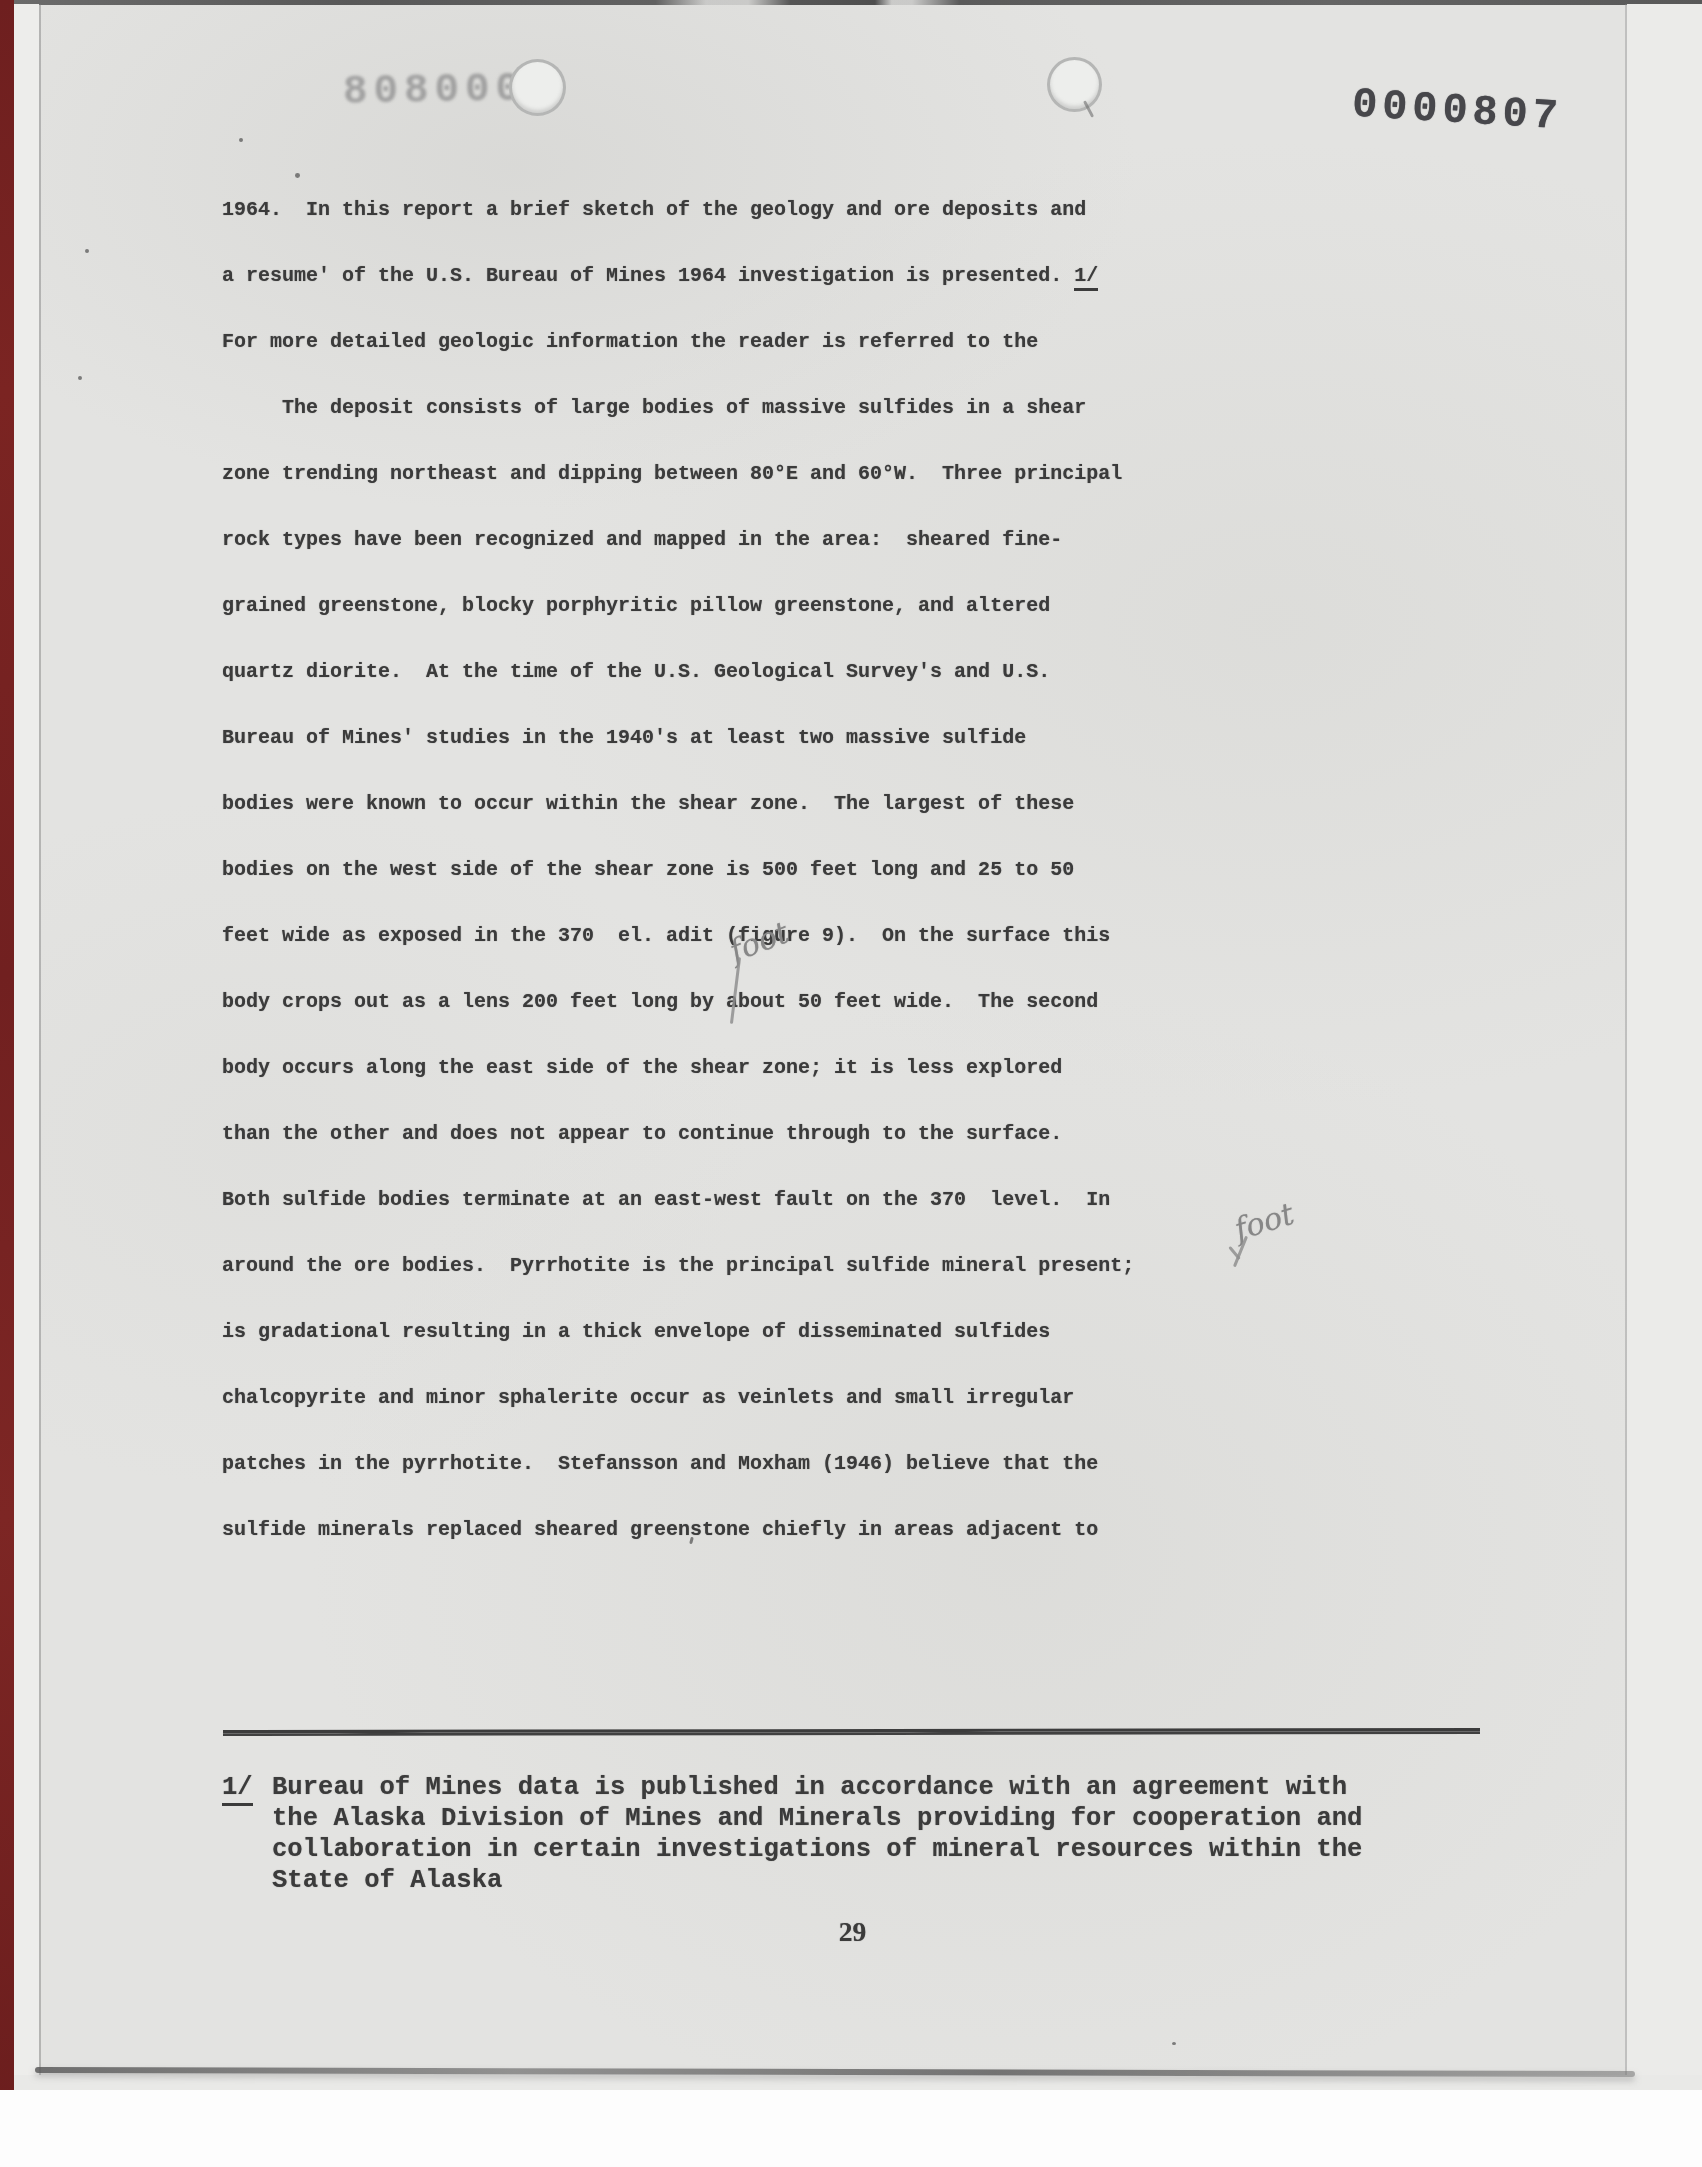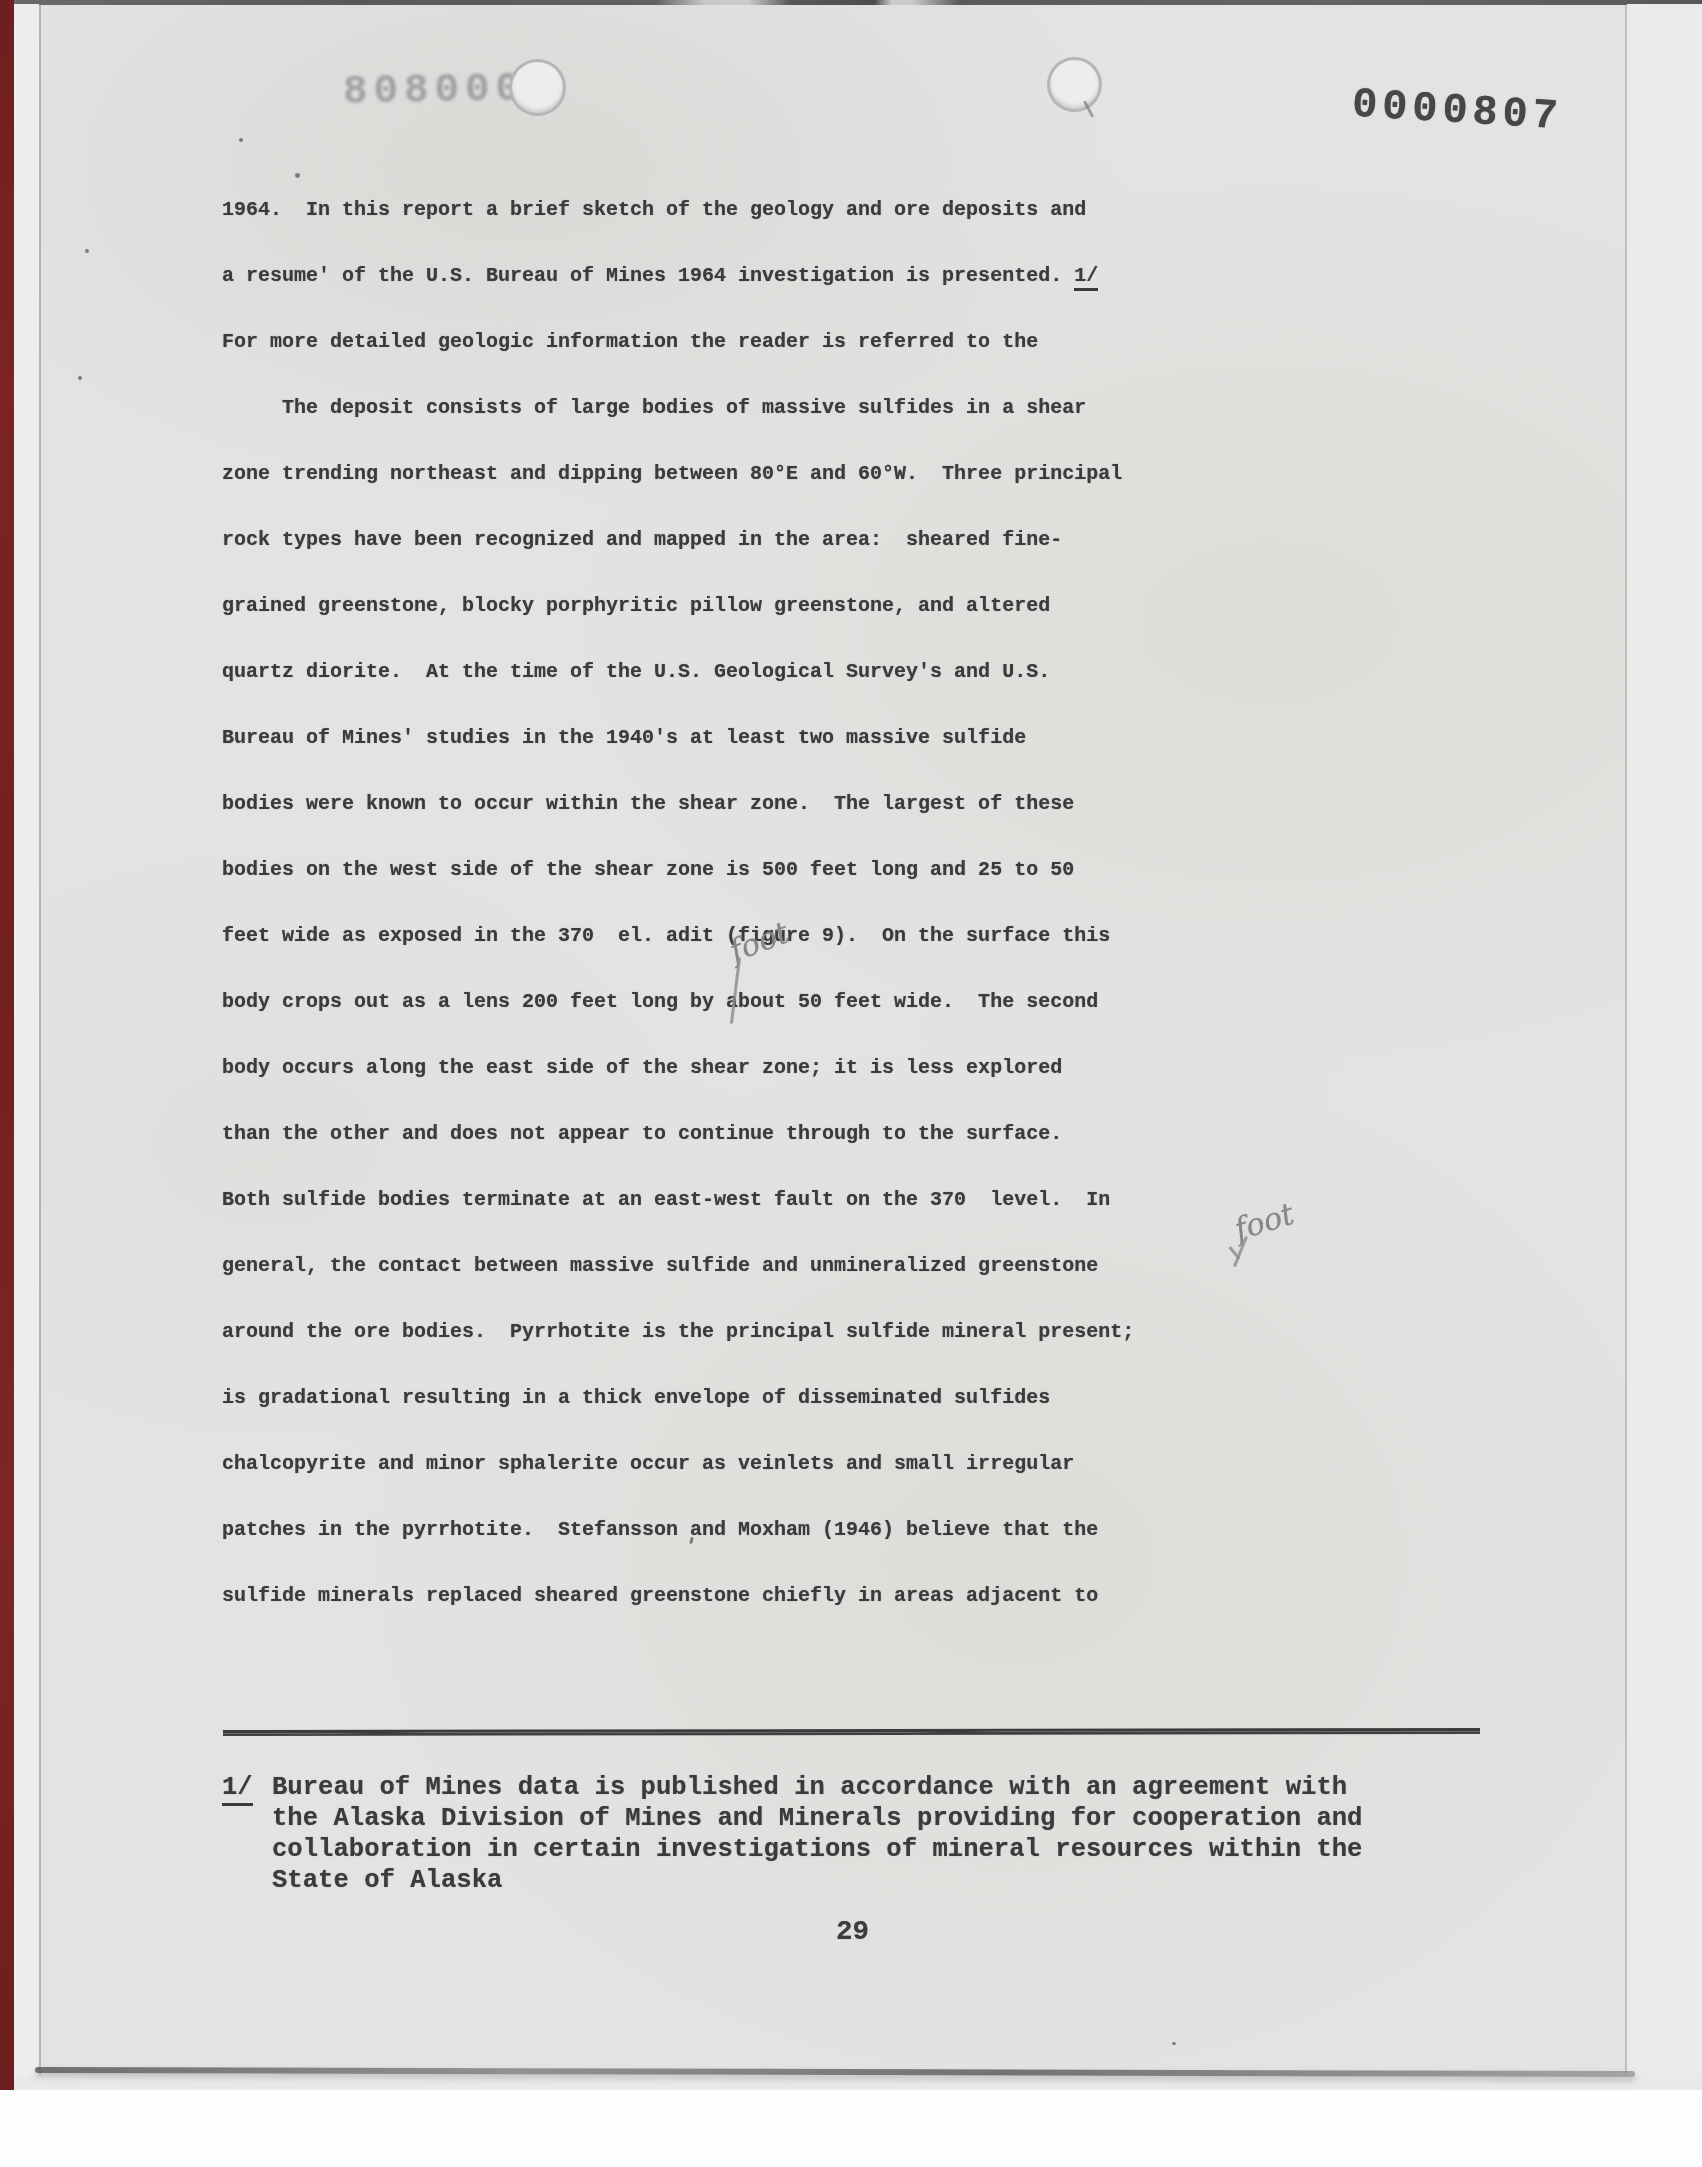--- a/index.html
+++ b/index.html
@@ -122,20 +122,21 @@
   .fn-marker{
     position:absolute;left:0;top:0;line-height:31px;
     border-bottom:3px solid #3b3b3b;
   }
   .fn-line{margin-left:50px;height:31px;line-height:31px;white-space:pre;}
 
   .page-number{
     position:absolute;left:803px;top:1916px;width:99px;text-align:center;
     font-size:27.6px;font-weight:bold;color:#3b3b3b;
     text-shadow:0 0 1px rgba(45,45,45,0.5);
+    font-family:Liberation Serif, serif;
   }
   .speck{position:absolute;background:rgba(80,80,80,0.7);border-radius:50%;}
 </style>
 </head>
 <body>
 
 <div class="scan">
 
   <div class="paper"></div>
 
@@ -173,21 +174,20 @@
     <div class="tl">grained greenstone, blocky porphyritic pillow greenstone, and altered</div>
     <div class="tl">quartz diorite.  At the time of the U.S. Geological Survey's and U.S.</div>
     <div class="tl">Bureau of Mines' studies in the 1940's at least two massive sulfide</div>
     <div class="tl">bodies were known to occur within the shear zone.  The largest of these</div>
     <div class="tl">bodies on the west side of the shear zone is 500 feet long and 25 to 50</div>
     <div class="tl">feet wide as exposed in the 370  el. adit (figure 9).  On the surface this</div>
     <div class="tl">body crops out as a lens 200 feet long by about 50 feet wide.  The second</div>
     <div class="tl">body occurs along the east side of the shear zone; it is less explored</div>
     <div class="tl">than the other and does not appear to continue through to the surface.</div>
     <div class="tl">Both sulfide bodies terminate at an east-west fault on the 370  level.  In</div>
-    <div class="tl">general, the contact between massive sulfide and unmineralized greenstone</div>
     <div class="tl">around the ore bodies.  Pyrrhotite is the principal sulfide mineral present;</div>
     <div class="tl">is gradational resulting in a thick envelope of disseminated sulfides</div>
     <div class="tl">chalcopyrite and minor sphalerite occur as veinlets and small irregular</div>
     <div class="tl">patches in the pyrrhotite.  Stefansson and Moxham (1946) believe that the</div>
     <div class="tl">sulfide minerals replaced sheared greenstone chiefly in areas adjacent to</div>
   </div>
 
   <div class="pencil-text" style="left:729px;top:924px;transform:rotate(-21deg);">foot</div>
   <div class="pencil-stroke" style="left:734px;top:957px;width:3px;height:67px;transform:rotate(7deg);"></div>
 

